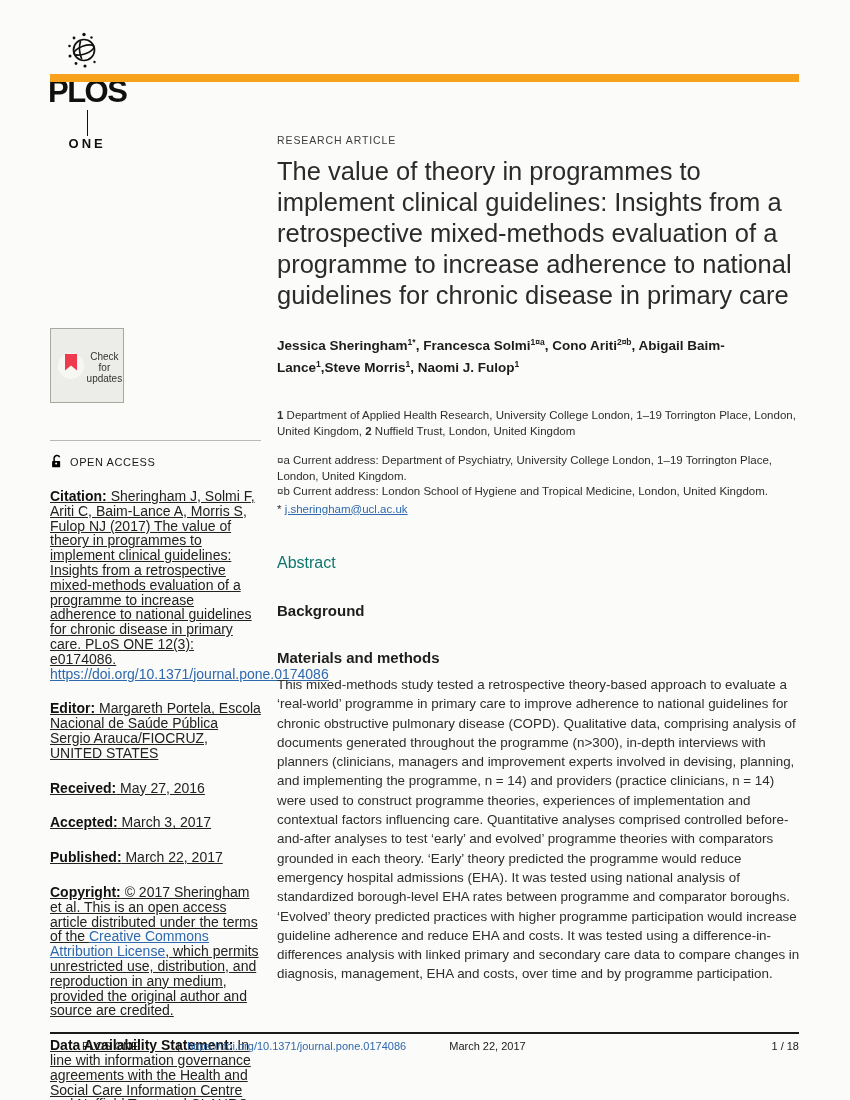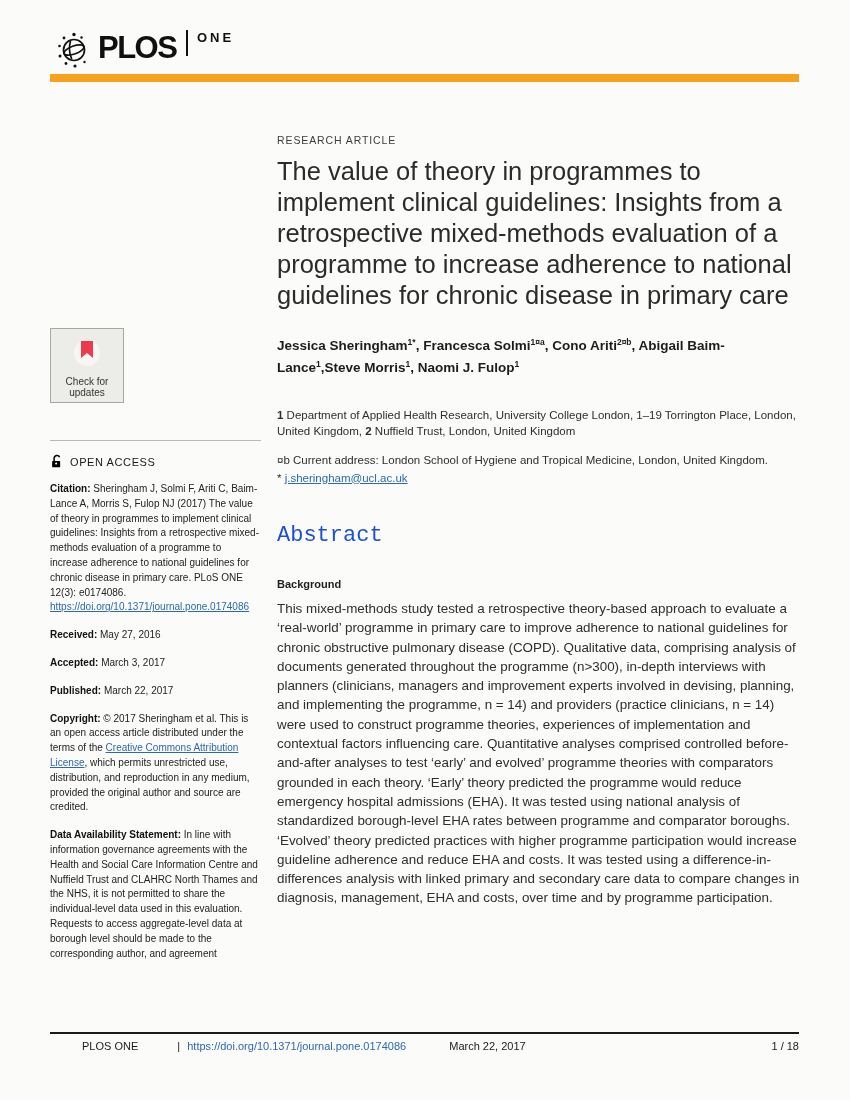--- a/index.html
+++ b/index.html
@@ -1,57 +1,57 @@
 <!DOCTYPE html>
 <html><head>
 <meta charset="utf-8">
 <style>
   html,body{margin:0;padding:0;}
   body{background:#f4f4f2;font-family:"Liberation Sans", sans-serif;}
   .page{position:relative;width:850px;height:1100px;background:#fbfbf9;margin:0 auto;overflow:hidden;}
 
   
-  .masthead{position:absolute;left:56px;top:30px;display:flex;align-items:flex-start;}
+  .masthead{position:absolute;left:48px;top:30px;display:flex;align-items:center;flex-direction:column;}
   .globe{margin-right:6px;}
   .brand{font-size:31px;font-weight:800;letter-spacing:-1.5px;color:#101010;}
   .brand-div{width:1.5px;height:26px;background:#101010;margin:0 9px 0 10px;}
   .journal{font-size:13px;font-weight:700;letter-spacing:3px;color:#101010;}
   .rule-orange{position:absolute;left:50px;top:74px;width:749px;height:8px;background:#f7a11c;}
 
   
   .sidebar{position:absolute;left:50px;top:328px;width:211px;color:#222;}
   .badge{width:72px;height:73px;background:#ececе8;background:#ecece8;border:1px solid #a8a8a3;
-         display:flex;flex-direction:column;align-items:center;justify-content:center;cursor:pointer;}
+         display:flex;align-items:center;justify-content:center;cursor:pointer;}
   .cm-ring{position:relative;width:40px;height:40px;border-radius:50%;
            background:conic-gradient(from 140deg,#f0b32e 0 150deg,#4ab8b8 150deg 360deg);}
   .cm-ring::after{content:"";position:absolute;left:7px;top:7px;width:26px;height:26px;border-radius:50%;background:#f6f6f3;}
   .cm-mark{position:absolute;left:14px;top:8px;width:12px;height:17px;background:#ed3b4d;z-index:2;
            clip-path:polygon(0 0,100% 0,100% 100%,50% 70%,0 100%);}
   .badge-label{font-size:10px;line-height:11px;color:#333;text-align:center;margin-top:3px;}
   .side-hr{border:none;border-top:1px solid #b9b9b5;margin:37px 0 0 0;}
   .oa-row{display:flex;align-items:center;margin-top:13px;}
   .oa-row svg{margin-right:6px;}
   .oa-text{font-size:11px;letter-spacing:.6px;color:#1a1a1a;}
-  .side-block{font-size:10px;line-height:14.8px;margin-top:13px;color:#222;}
+  .side-block{font-size:14px;line-height:14.8px;margin-top:20px;color:#222;text-decoration:underline;}
   .side-block b{color:#111;}
   a.side-link{color:#2e68ae;text-decoration:underline;cursor:pointer;}
 
   
   .main{position:absolute;left:277px;top:134px;width:523px;color:#2e2e2e;}
   .kicker{font-size:10.5px;letter-spacing:.9px;color:#3d3d3d;}
   .title{font-size:25.5px;line-height:31px;font-weight:400;color:#2b2b2b;margin-top:10px;}
   .authors{font-size:13.5px;font-weight:700;line-height:18px;margin-top:21px;color:#1c1c1c;}
   .authors sup{font-size:8.5px;font-weight:700;}
   .affil{font-size:11.5px;line-height:15.5px;margin-top:31px;}
   .affil b{font-weight:700;}
   .curaddr{font-size:11.5px;line-height:15.5px;margin-top:14px;}
   .email-line{font-size:11.5px;margin-top:2px;}
   a.mail-link{color:#2e68ae;text-decoration:underline;cursor:pointer;}
-  .abstract-h{font-size:22px;font-weight:400;color:#1d4ed8;margin-top:37px;font-family:Liberation Mono, monospace;}
-  .sec-h{font-size:11px;font-weight:700;color:#1e1e1e;margin-top:30px;}
+  .abstract-h{font-size:16px;font-weight:400;color:#0f766e;margin-top:37px;}
+  .sec-h{font-size:15px;font-weight:700;color:#1e1e1e;margin-top:30px;}
   .para{font-size:13.4px;line-height:19.3px;margin-top:9px;color:#2e2e2e;}
 
   
   .foot-hr{position:absolute;left:50px;top:1032px;width:749px;height:1.5px;background:#1a1a1a;}
   .footer{position:absolute;left:50px;top:1040px;width:749px;display:flex;justify-content:space-between;
           font-size:11px;color:#1a1a1a;}
   .footer a{color:#2e68ae;text-decoration:none;cursor:pointer;}
   .foot-left span{margin-right:4px;padding-left:32px;}
   .foot-date{margin-left:8px;}
 </style>
@@ -105,20 +105,21 @@
       <svg width="14" height="15" viewBox="0 0 24 26">
         <path d="M7 12 V7.5 a5 5 0 0 1 9.6-1.8" fill="none" stroke="#000" stroke-width="2.6"></path>
         <rect x="3.5" y="12" width="14" height="11" rx="1.5" fill="#000"></rect>
         <circle cx="10.5" cy="16.5" r="1.8" fill="#fbfbf9"></circle>
       </svg>
       <span class="oa-text">OPEN ACCESS</span>
     </div>
 
     <p class="side-block"><b>Citation:</b><span> Sheringham J, Solmi F, Ariti C, Baim-Lance A, Morris S, Fulop NJ (2017) The value of theory in programmes to implement clinical guidelines: Insights from a retrospective mixed-methods evaluation of a programme to increase adherence to national guidelines for chronic disease in primary care. PLoS ONE 12(3): e0174086. </span><a class="side-link">https://doi.org/10.1371/journal.pone.0174086</a></p>
 
+    <p class="side-block"><b>Editor:</b><span> Margareth Portela, Escola Nacional de Saúde Pública Sergio Arauca/FIOCRUZ, UNITED STATES</span></p>
 
     <p class="side-block"><b>Received:</b><span> May 27, 2016</span></p>
 
     <p class="side-block"><b>Accepted:</b><span> March 3, 2017</span></p>
 
     <p class="side-block"><b>Published:</b><span> March 22, 2017</span></p>
 
     <p class="side-block"><b>Copyright:</b><span> © 2017 Sheringham et al. This is an open access article distributed under the terms of the </span><a class="side-link">Creative Commons Attribution License</a><span>, which permits unrestricted use, distribution, and reproduction in any medium, provided the original author and source are credited.</span></p>
 
     <p class="side-block"><b>Data Availability Statement:</b><span> In line with information governance agreements with the Health and Social Care Information Centre and Nuffield Trust and CLAHRC North Thames and the NHS, it is not permitted to share the individual-level data used in this evaluation. Requests to access aggregate-level data at borough level should be made to the corresponding author, and agreement</span></p>
@@ -131,28 +132,30 @@
 
     <h1 class="title" style="margin:10px 0 0 0;">The value of theory in programmes to implement clinical guidelines: Insights from a retrospective mixed-methods evaluation of a programme to increase adherence to national guidelines for chronic disease in primary care</h1>
 
     <div class="authors">
       <span><span>Jessica Sheringham</span><sup>1*</sup><span>, </span></span><span><span>Francesca Solmi</span><sup>1¤a</sup><span>, </span></span><span><span>Cono Ariti</span><sup>2¤b</sup><span>, </span></span><span><span>Abigail Baim-Lance</span><sup>1</sup><span>,</span></span><span><span>Steve Morris</span><sup>1</sup><span>, </span></span><span><span>Naomi J. Fulop</span><sup>1</sup><span></span></span>
     </div>
 
     <p class="affil"><b>1</b><span> Department of Applied Health Research, University College London, 1–19 Torrington Place, London, United Kingdom, </span><b>2</b><span> Nuffield Trust, London, United Kingdom</span></p>
 
     <div class="curaddr">
+      <div><span>¤a</span><span> Current address: Department of Psychiatry, University College London, 1–19 Torrington Place, London, United Kingdom.</span></div>
       <div><span>¤b</span><span> Current address: London School of Hygiene and Tropical Medicine, London, United Kingdom.</span></div>
       <div class="email-line"><span>*</span> <a class="mail-link">j.sheringham@ucl.ac.uk</a></div>
     </div>
 
     <h2 class="abstract-h" style="margin-bottom:0;">Abstract</h2>
 
     <h3 class="sec-h" style="margin-bottom:0;">Background</h3>
 
+    <h3 class="sec-h" style="margin-bottom:0;">Materials and methods</h3>
     <p class="para" style="margin-bottom:0;">This mixed-methods study tested a retrospective theory-based approach to evaluate a ‘real-world’ programme in primary care to improve adherence to national guidelines for chronic obstructive pulmonary disease (COPD). Qualitative data, comprising analysis of documents generated throughout the programme (n&gt;300), in-depth interviews with planners (clinicians, managers and improvement experts involved in devising, planning, and implementing the programme, n = 14) and providers (practice clinicians, n = 14) were used to construct programme theories, experiences of implementation and contextual factors influencing care. Quantitative analyses comprised controlled before-and-after analyses to test ‘early’ and evolved’ programme theories with comparators grounded in each theory. ‘Early’ theory predicted the programme would reduce emergency hospital admissions (EHA). It was tested using national analysis of standardized borough-level EHA rates between programme and comparator boroughs. ‘Evolved’ theory predicted practices with higher programme participation would increase guideline adherence and reduce EHA and costs. It was tested using a difference-in-differences analysis with linked primary and secondary care data to compare changes in diagnosis, management, EHA and costs, over time and by programme participation.</p>
 
   </div>
 
   <div class="foot-hr"></div>
   <div class="footer">
     <span class="foot-left">
       <span>PLOS ONE</span>
       <span>|</span>
       <a>https://doi.org/10.1371/journal.pone.0174086</a>

